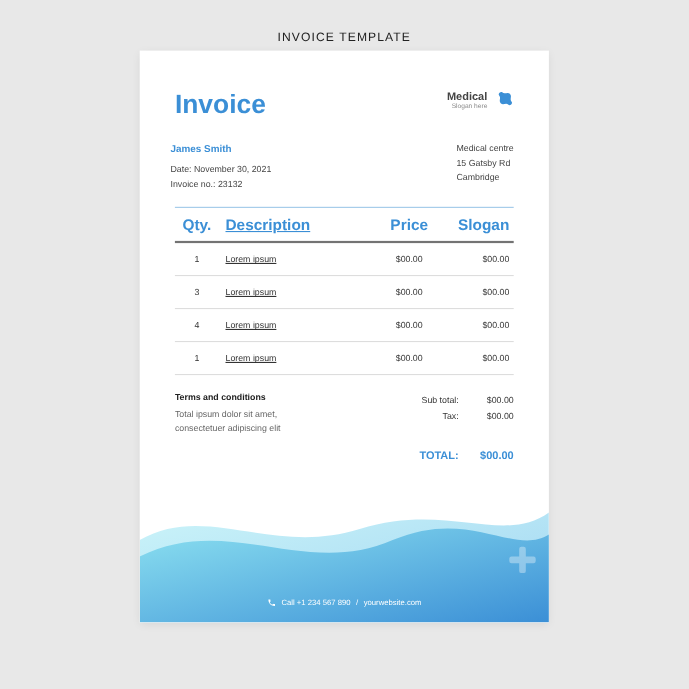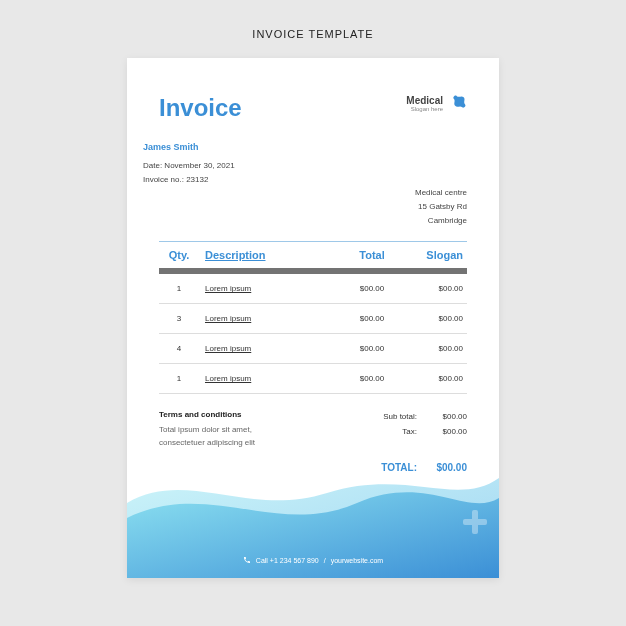--- a/index.html
+++ b/index.html
@@ -10,21 +10,21 @@
   font-family: Arial, sans-serif;
   display: flex;
   flex-direction: column;
   align-items: center;
   padding-top: 28px;
 }
 .page-label {
   font-size: 11px;
   letter-spacing: 1px;
   color: #222;
-  margin-bottom: 18px;
+  margin-bottom: 6px;
 }
 .invoice-card {
   width: 372px;
   height: 520px;
   background: #fff;
   position: relative;
   overflow: hidden;
   box-shadow: 0 2px 8px rgba(0,0,0,0.08);
 }
 .header {
@@ -50,43 +50,42 @@
   font-weight: 700;
 }
 .brand-slogan {
   font-size: 6px;
   color: #888;
 }
 .brand-icon svg { display: block; }
 .meta {
   display: flex;
   justify-content: space-between;
-  padding: 0 32px 14px 16px;
+  padding: 0 32px 14px 28px;
   font-size: 8px;
   color: #444;
-  flex-direction: column;
 }
 .meta-left .customer {
   color: #3b8fd6;
   font-weight: 600;
   font-size: 9px;
   margin-bottom: 4px;
 }
 .meta-left div, .meta-right div { line-height: 1.7; }
-.meta-right { text-align: right; }
+.meta-right { }
 .table-wrap {
   padding: 0 32px;
 }
 .thead {
   display: flex;
   border-top: 1px solid #9ec8e8;
-  border-bottom: 6px solid #737373;
+  border-bottom: 2px solid #737373;
   padding: 7px 0;
   color: #3b8fd6;
-  font-size: 11px;
+  font-size: 14px;
   font-weight: 600;
 }
 .trow {
   display: flex;
   border-bottom: 1px solid #ddd;
   padding: 10px 0;
   font-size: 8px;
   color: #333;
 }
 .col-qty { width: 40px; text-align: center; }
@@ -196,21 +195,21 @@
       <div>Medical centre</div>
       <div>15 Gatsby Rd</div>
       <div>Cambridge</div>
     </div>
   </div>
 
   <div class="table-wrap">
     <div class="thead">
       <div class="col-qty">Qty.</div>
       <div class="col-desc">Description</div>
-      <div class="col-price">Total</div>
+      <div class="col-price">Price</div>
       <div class="col-total">Slogan</div>
     </div>
     <div id="rows">
         <div class="trow">
           <div class="col-qty">1</div>
           <div class="col-desc">Lorem ipsum</div>
           <div class="col-price">$00.00</div>
           <div class="col-total">$00.00</div>
         </div>
         <div class="trow">

